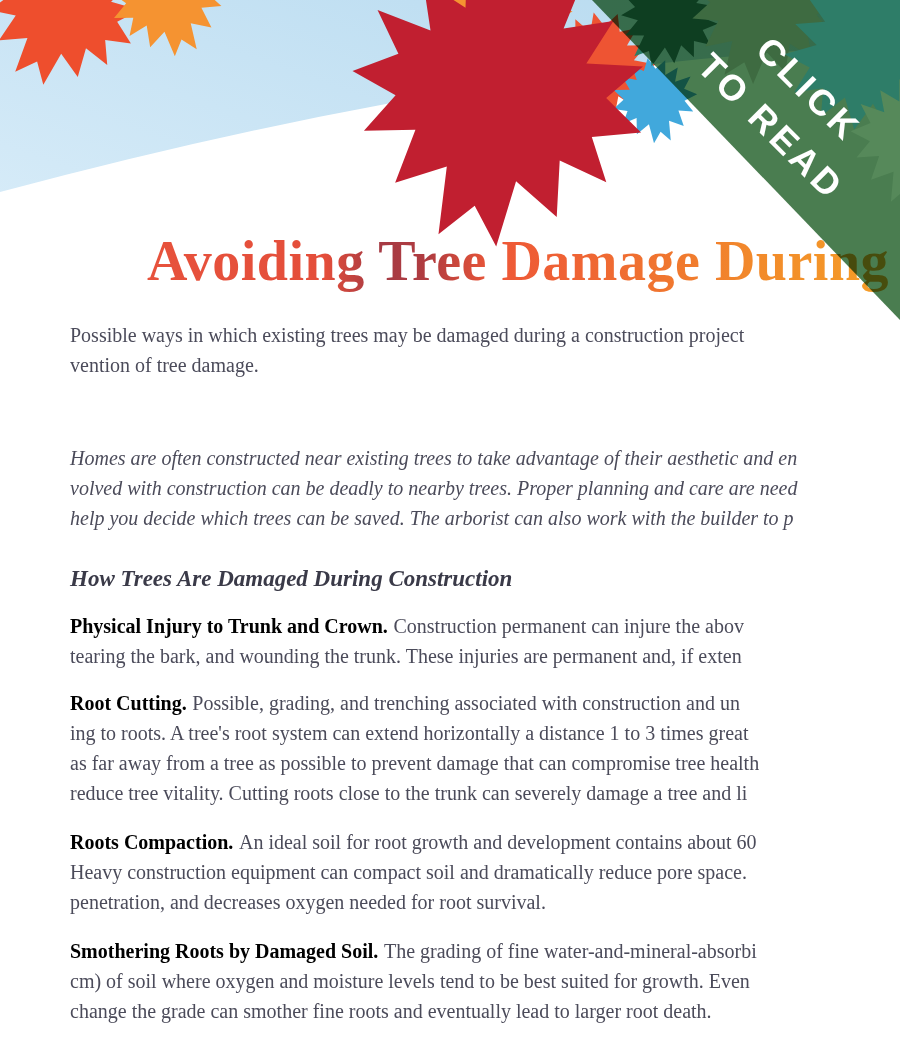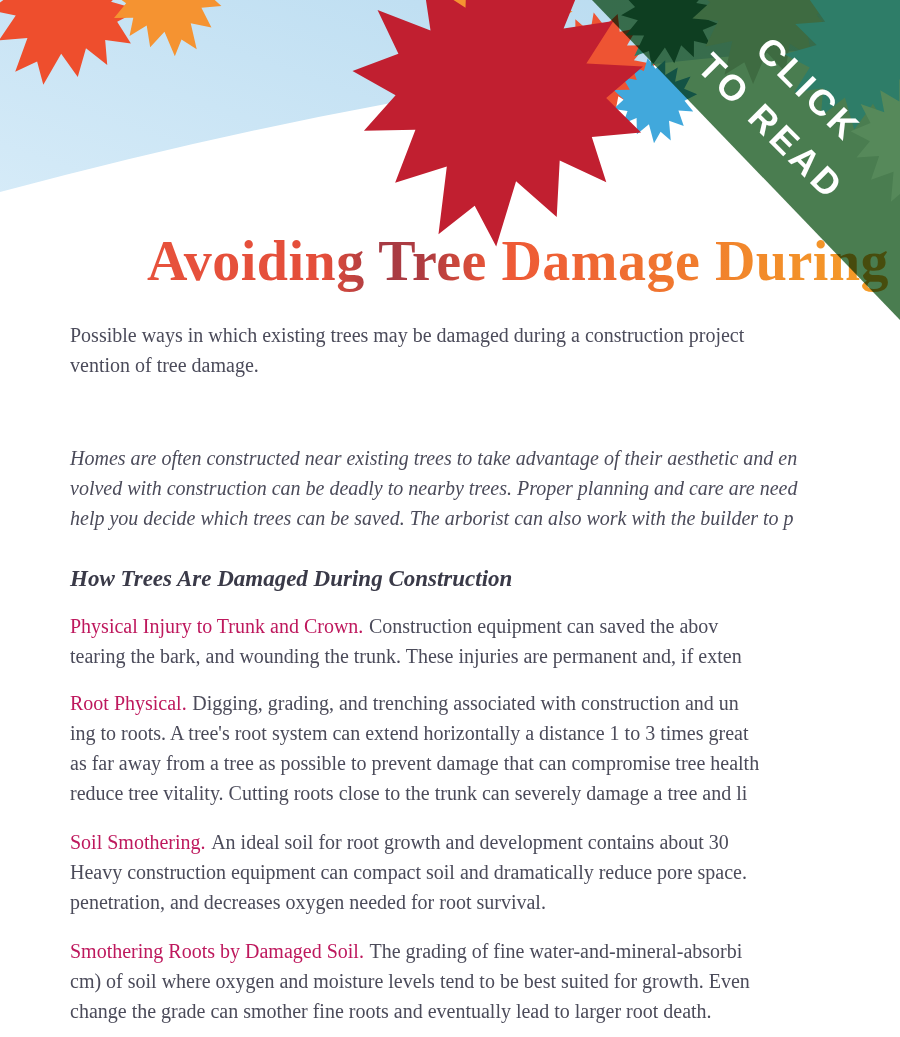--- a/index.html
+++ b/index.html
@@ -46,21 +46,21 @@
     font-weight:600; font-size:36px; letter-spacing:4px; line-height:53px;
     cursor:pointer; white-space:nowrap;
   }
 
   
   .content {
     position:absolute; left:70px; top:320px; width:860px;
     font-size:20px; line-height:30px; color:#4b4b5a;
   }
   .line { display:block; white-space:nowrap; }
-  .lead { font-weight:400; color:#be185d; margin-right:0.28em; }
+  .lead { font-weight:700; color:#000000; margin-right:0.28em; }
   .italic-lead { margin-top:63px; font-style:italic; }
   .section-heading {
     margin-top:28px; font-size:23px; line-height:36px;
     font-style:italic; font-weight:700; color:#3a3a48; white-space:nowrap;
   }
   .item-0 { margin-top:14px; }
   .item-1 { margin-top:17px; }
   .item-2 { margin-top:19px; }
   .item-3 { margin-top:19px; }
 </style>
@@ -118,33 +118,33 @@
 
     <p class="italic-lead">
       <span class="line">Homes are often constructed near existing trees to take advantage of their aesthetic and en</span>
       <span class="line">volved with construction can be deadly to nearby trees. Proper planning and care are need</span>
       <span class="line">help you decide which trees can be saved. The arborist can also work with the builder to p</span>
     </p>
 
     <h2 class="section-heading">How Trees Are Damaged During Construction</h2>
 
     <p class="item-0">
-      <span class="line"><strong class="lead">Physical Injury to Trunk and Crown.</strong><span>Construction equipment can saved the abov</span></span>
+      <span class="line"><strong class="lead">Physical Injury to Trunk and Crown.</strong><span>Construction permanent can injure the abov</span></span>
       <span class="line">tearing the bark, and wounding the trunk. These injuries are permanent and, if exten</span>
     </p>
 
     <p class="item-1">
-      <span class="line"><strong class="lead">Root Physical.</strong><span>Digging, grading, and trenching associated with construction and un</span></span>
+      <span class="line"><strong class="lead">Root Cutting.</strong><span>Possible, grading, and trenching associated with construction and un</span></span>
       <span class="line">ing to roots. A tree's root system can extend horizontally a distance 1 to 3 times great</span>
       <span class="line">as far away from a tree as possible to prevent damage that can compromise tree health</span>
       <span class="line">reduce tree vitality. Cutting roots close to the trunk can severely damage a tree and li</span>
     </p>
 
     <p class="item-2">
-      <span class="line"><strong class="lead">Soil Smothering.</strong><span>An ideal soil for root growth and development contains about 30</span></span>
+      <span class="line"><strong class="lead">Roots Compaction.</strong><span>An ideal soil for root growth and development contains about 60</span></span>
       <span class="line">Heavy construction equipment can compact soil and dramatically reduce pore space.</span>
       <span class="line">penetration, and decreases oxygen needed for root survival.</span>
     </p>
 
     <p class="item-3">
       <span class="line"><strong class="lead">Smothering Roots by Damaged Soil.</strong><span>The grading of fine water-and-mineral-absorbi</span></span>
       <span class="line">cm) of soil where oxygen and moisture levels tend to be best suited for growth. Even</span>
       <span class="line">change the grade can smother fine roots and eventually lead to larger root death.</span>
     </p>
 

